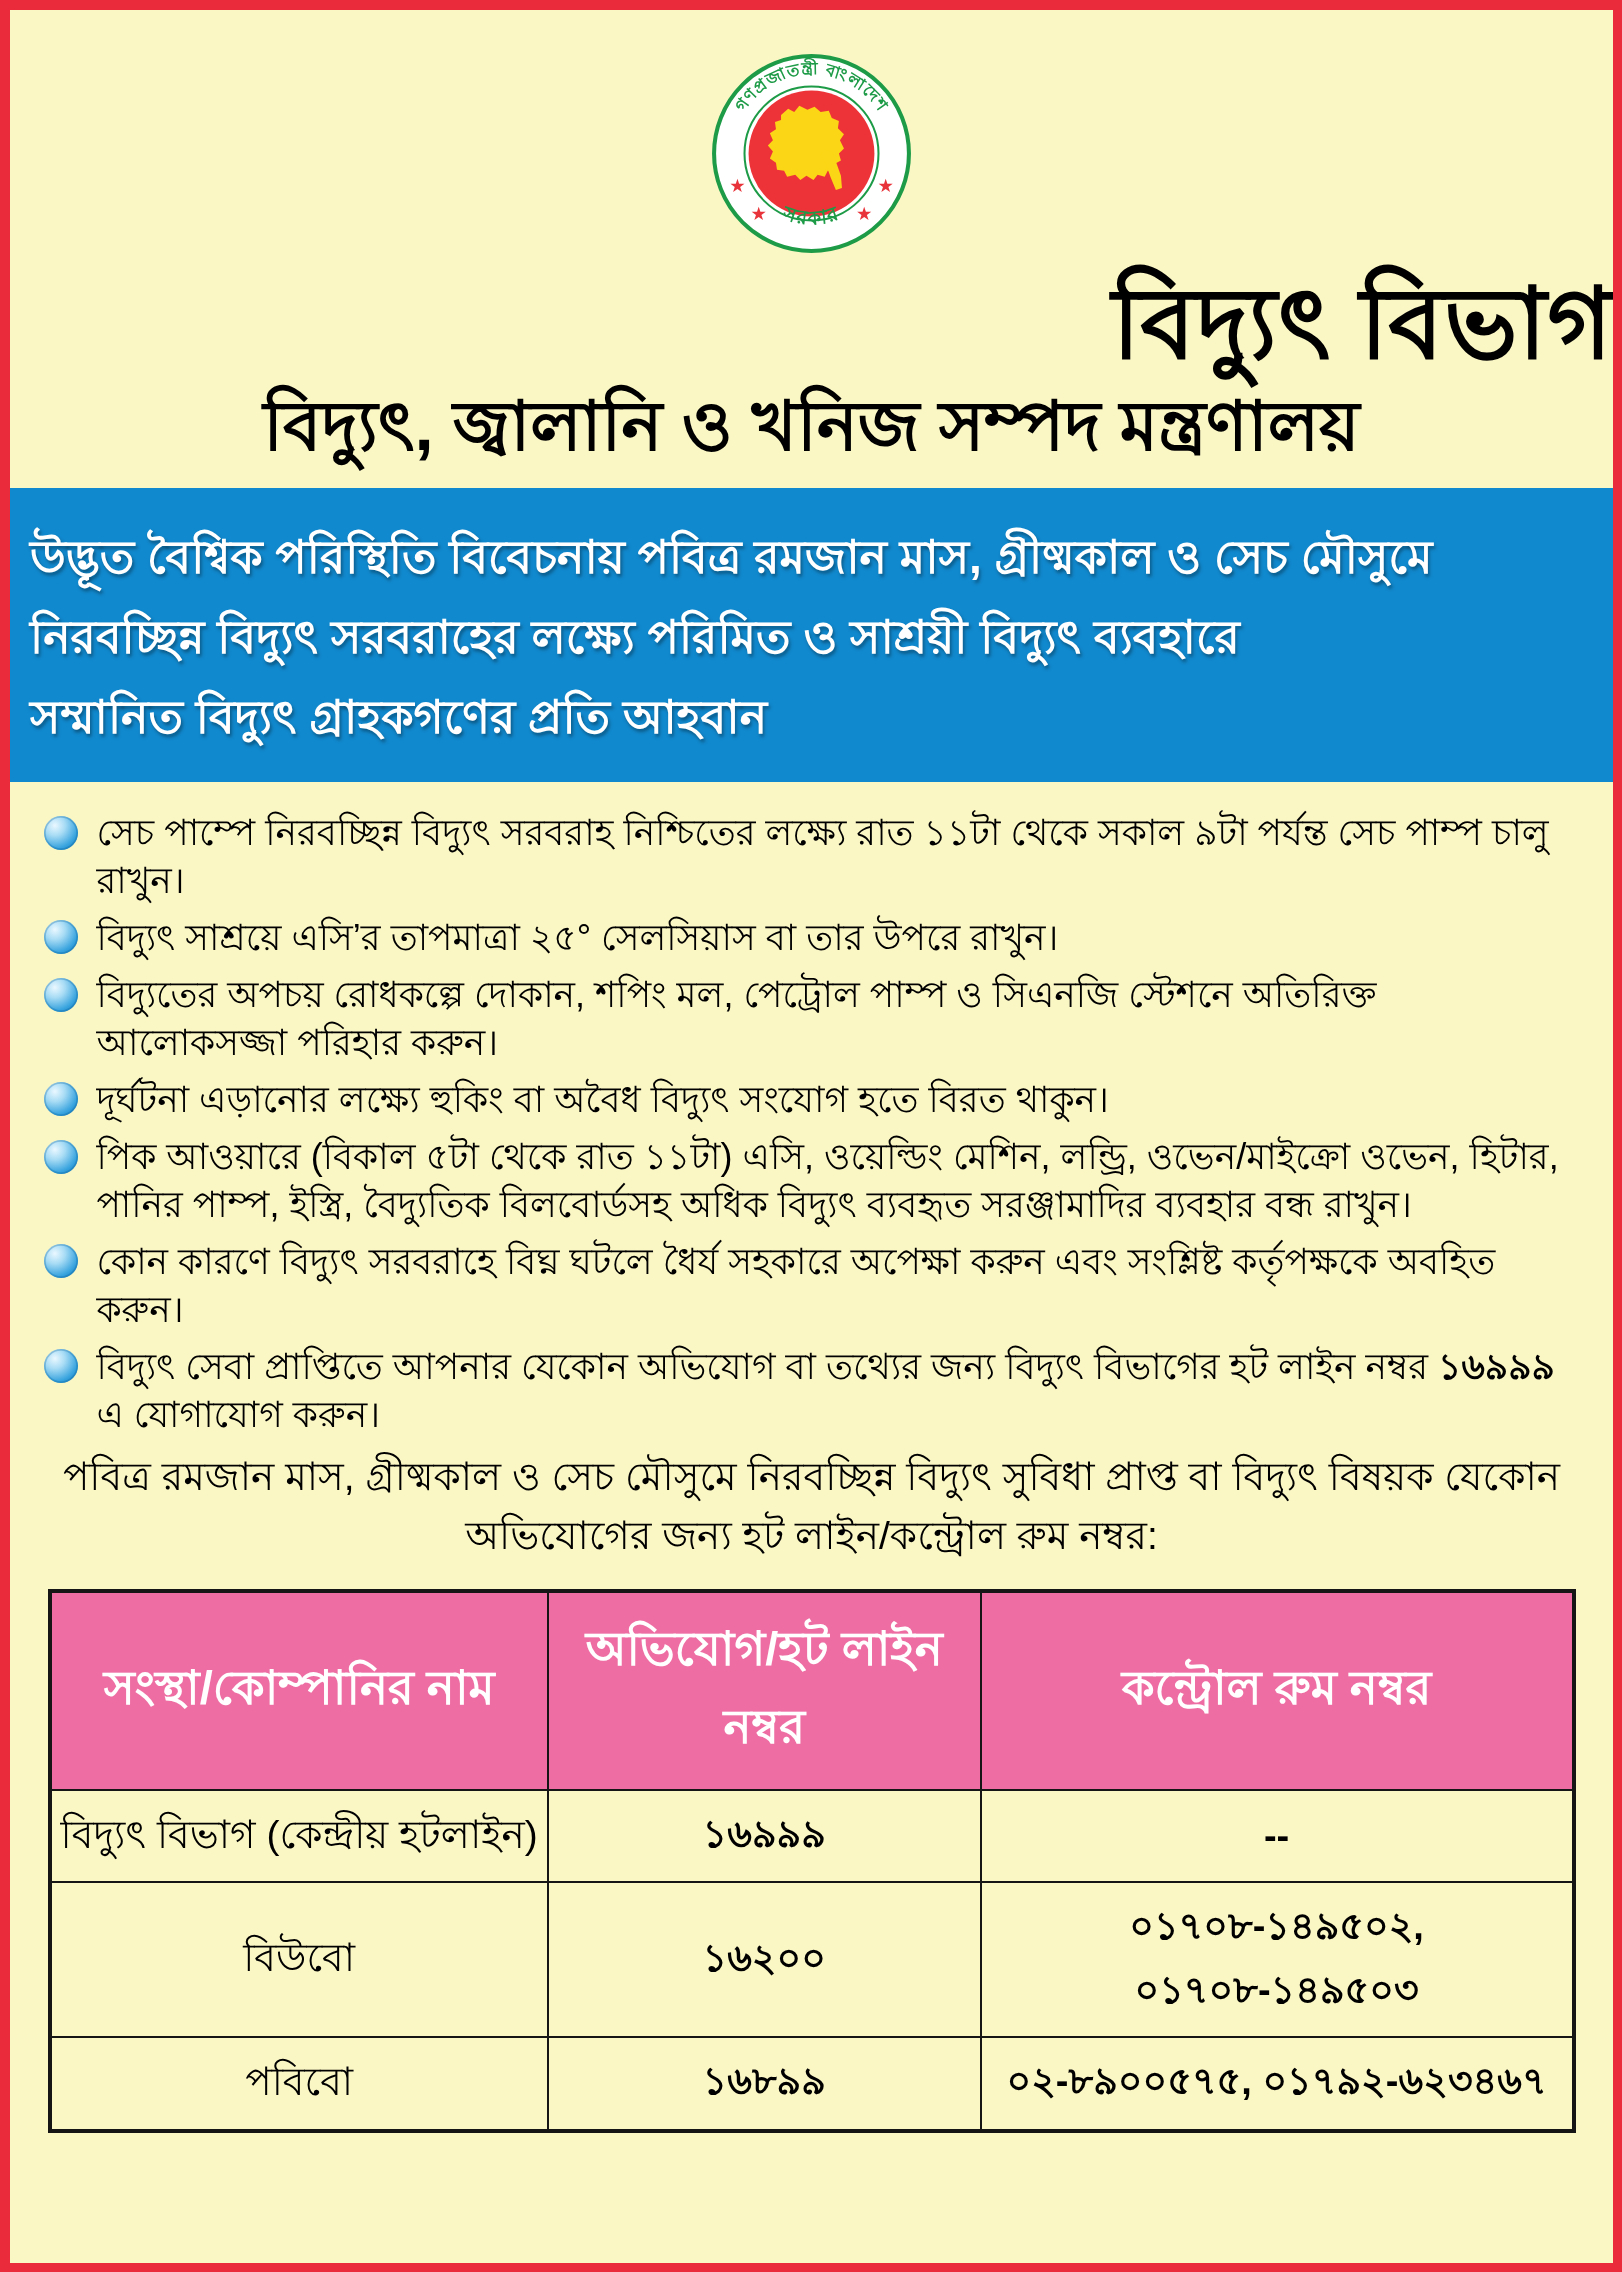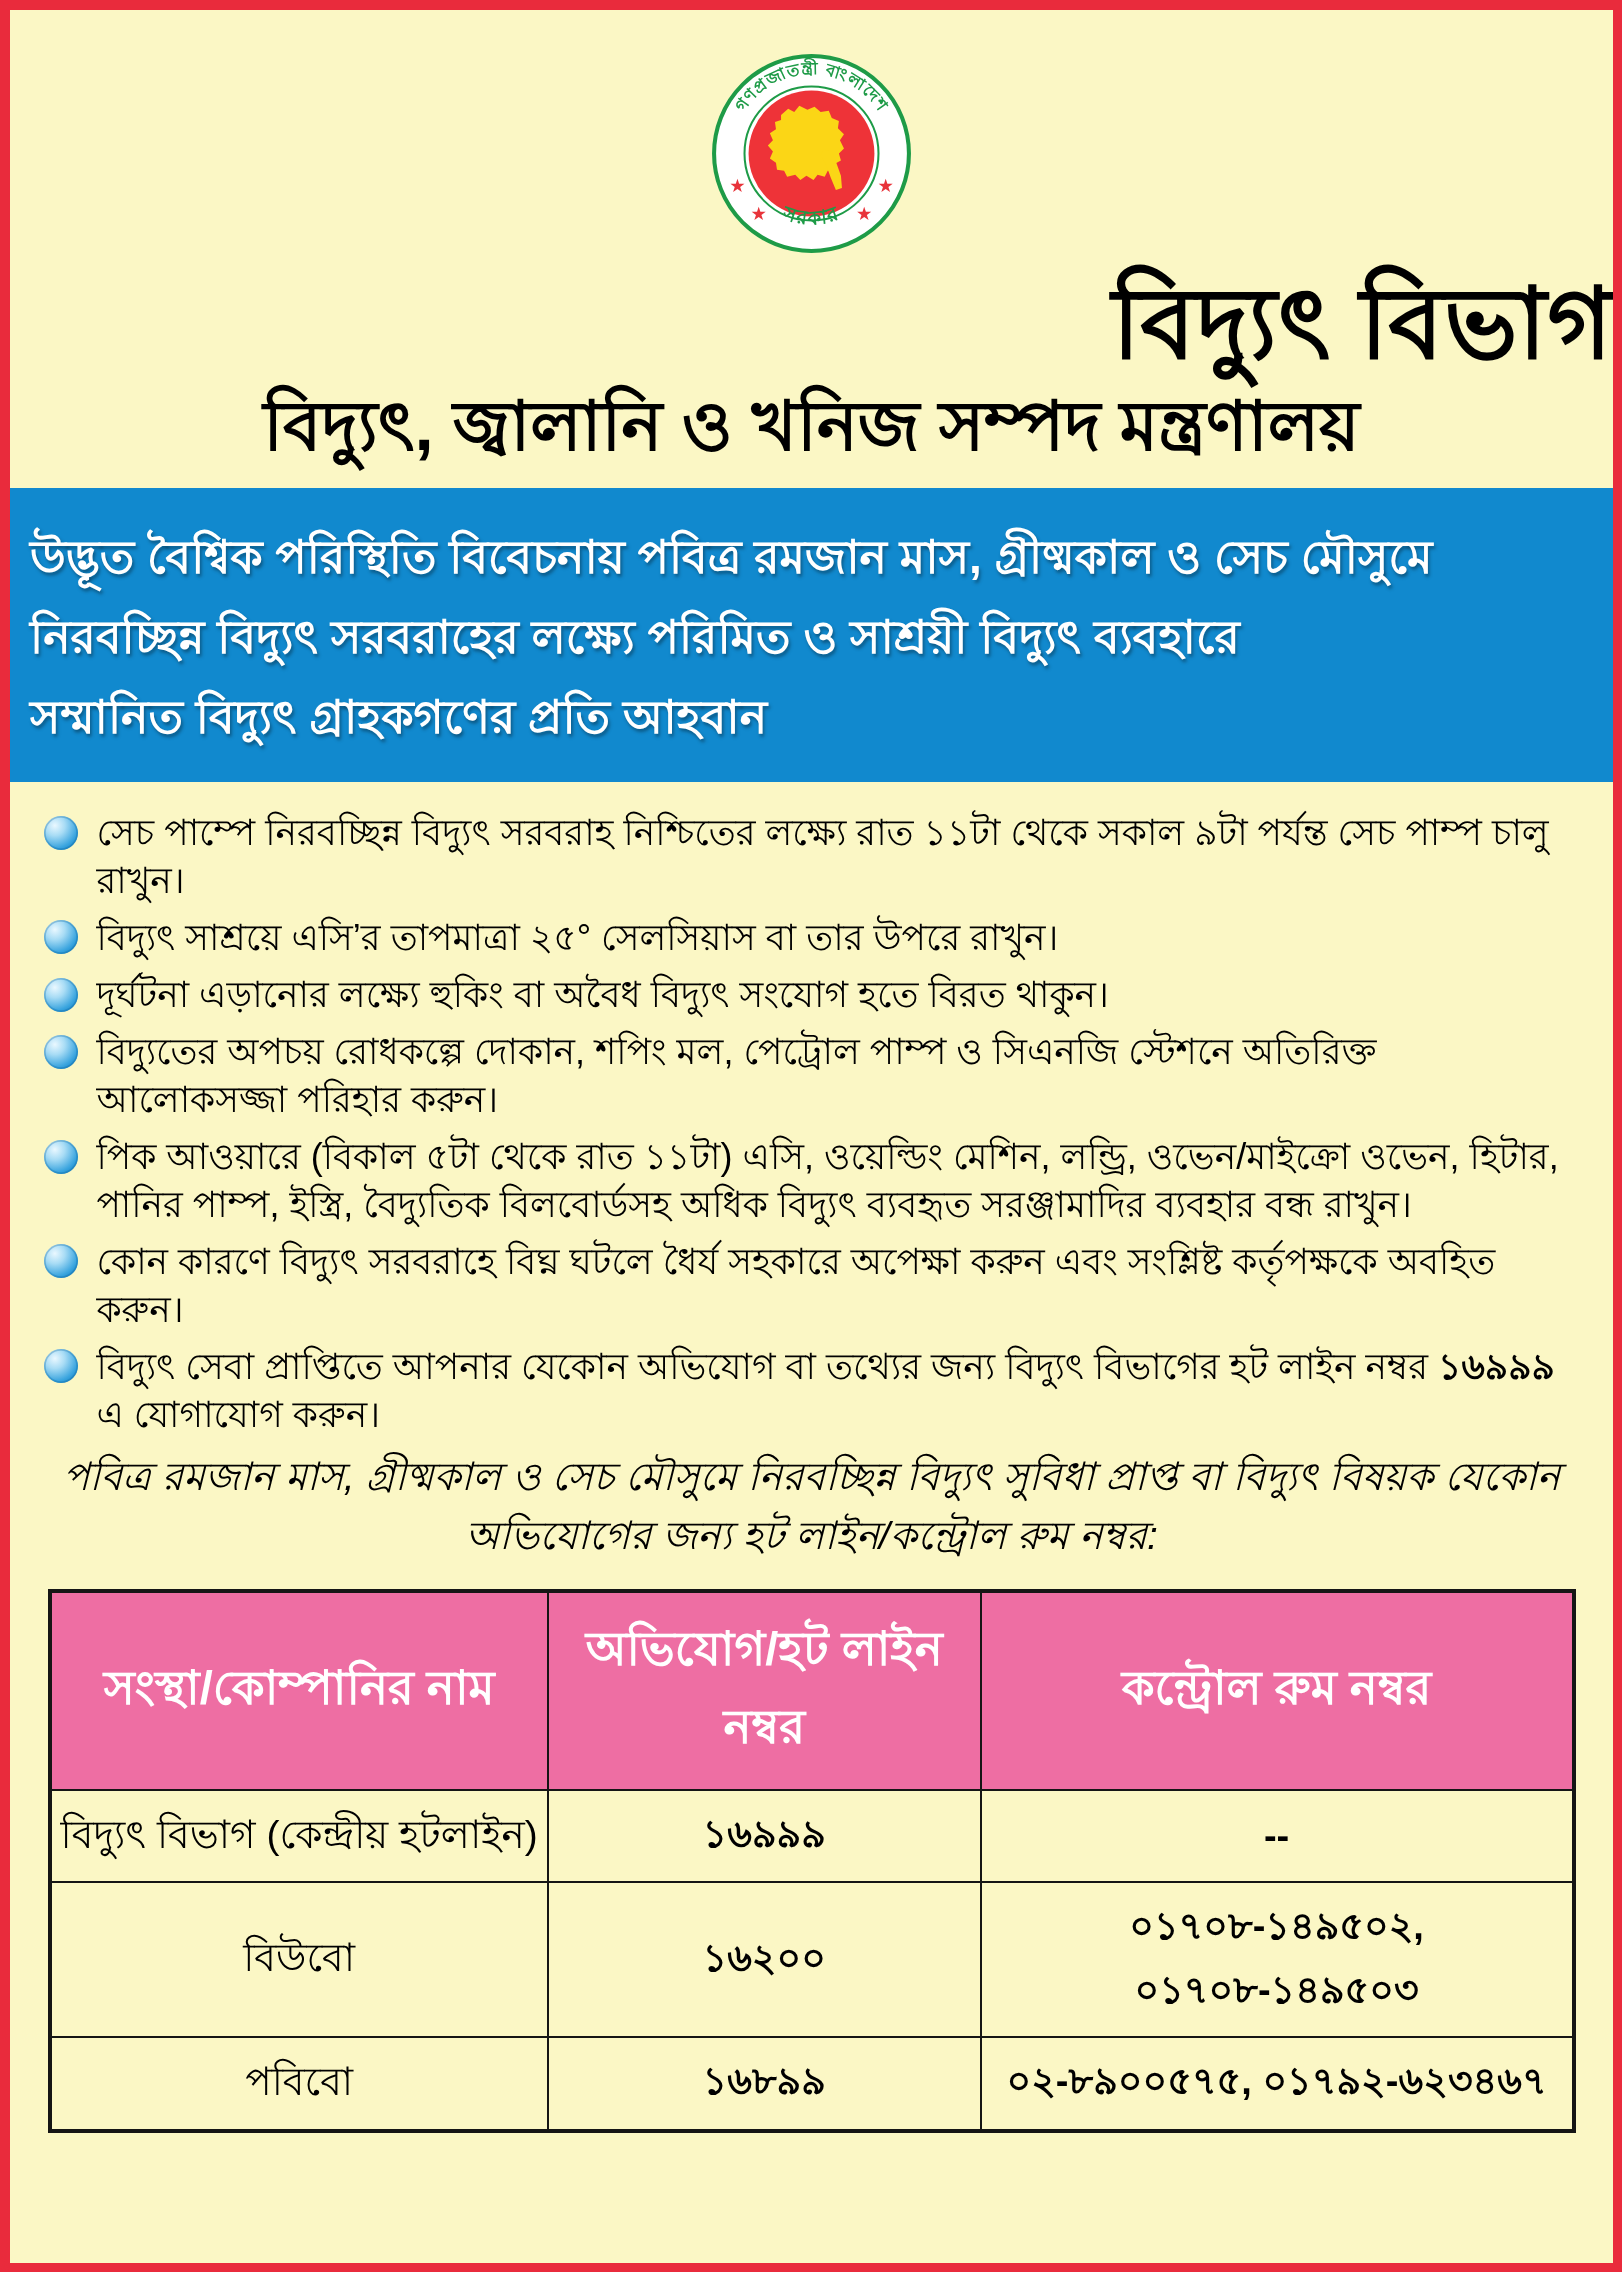--- a/index.html
+++ b/index.html
@@ -45,21 +45,21 @@
     margin-bottom:9.2px;
   }
   .dot{
     flex:0 0 34px;width:34px;height:34px;border-radius:50%;
     margin-top:6.7px;
     background:radial-gradient(circle at 32% 28%, #EAF8FF 0%, #A8DCF5 30%, #37A3DE 68%, #0B6DAD 100%);
     box-shadow:inset 0 0 0 1.7px rgba(10,100,160,.30);
   }
   .btext b{font-weight:800;}
   
-  .intro{margin-top:10px;text-align:center;font-size:39px;line-height:1.5;font-style:italic;}
+  .intro{margin-top:10px;text-align:center;font-size:39px;line-height:1.5;}
   
   .hotline-table{
     width:1528px;margin:23.5px auto 0;
     border-collapse:collapse;table-layout:fixed;
     border:4.2px solid #151515;
   }
   .hotline-table th,.hotline-table td{
     border:2.5px solid #151515;
     text-align:center;vertical-align:middle;
   }
@@ -111,25 +111,25 @@
     <li class="bullet-item">
       <span class="dot"></span>
       <span class="btext"><span>সেচ পাম্পে নিরবচ্ছিন্ন বিদ্যুৎ সরবরাহ নিশ্চিতের লক্ষ্যে রাত ১১টা থেকে সকাল ৯টা পর্যন্ত সেচ পাম্প চালু রাখুন।</span><b></b><span></span></span>
     </li>
     <li class="bullet-item">
       <span class="dot"></span>
       <span class="btext"><span>বিদ্যুৎ সাশ্রয়ে এসি’র তাপমাত্রা ২৫° সেলসিয়াস বা তার উপরে রাখুন।</span><b></b><span></span></span>
     </li>
     <li class="bullet-item">
       <span class="dot"></span>
-      <span class="btext"><span>দূর্ঘটনা এড়ানোর লক্ষ্যে হুকিং বা অবৈধ বিদ্যুৎ সংযোগ হতে বিরত থাকুন।</span><b></b><span></span></span>
+      <span class="btext"><span>বিদ্যুতের অপচয় রোধকল্পে দোকান, শপিং মল, পেট্রোল পাম্প ও সিএনজি স্টেশনে অতিরিক্ত আলোকসজ্জা পরিহার করুন।</span><b></b><span></span></span>
     </li>
     <li class="bullet-item">
       <span class="dot"></span>
-      <span class="btext"><span>বিদ্যুতের অপচয় রোধকল্পে দোকান, শপিং মল, পেট্রোল পাম্প ও সিএনজি স্টেশনে অতিরিক্ত আলোকসজ্জা পরিহার করুন।</span><b></b><span></span></span>
+      <span class="btext"><span>দূর্ঘটনা এড়ানোর লক্ষ্যে হুকিং বা অবৈধ বিদ্যুৎ সংযোগ হতে বিরত থাকুন।</span><b></b><span></span></span>
     </li>
     <li class="bullet-item">
       <span class="dot"></span>
       <span class="btext"><span>পিক আওয়ারে (বিকাল ৫টা থেকে রাত ১১টা) এসি, ওয়েল্ডিং মেশিন, লন্ড্রি, ওভেন/মাইক্রো ওভেন, হিটার, পানির পাম্প, ইস্ত্রি, বৈদ্যুতিক বিলবোর্ডসহ অধিক বিদ্যুৎ ব্যবহৃত সরঞ্জামাদির ব্যবহার বন্ধ রাখুন।</span><b></b><span></span></span>
     </li>
     <li class="bullet-item">
       <span class="dot"></span>
       <span class="btext"><span>কোন কারণে বিদ্যুৎ সরবরাহে বিঘ্ন ঘটলে ধৈর্য সহকারে অপেক্ষা করুন এবং সংশ্লিষ্ট কর্তৃপক্ষকে অবহিত করুন।</span><b></b><span></span></span>
     </li>
     <li class="bullet-item">

